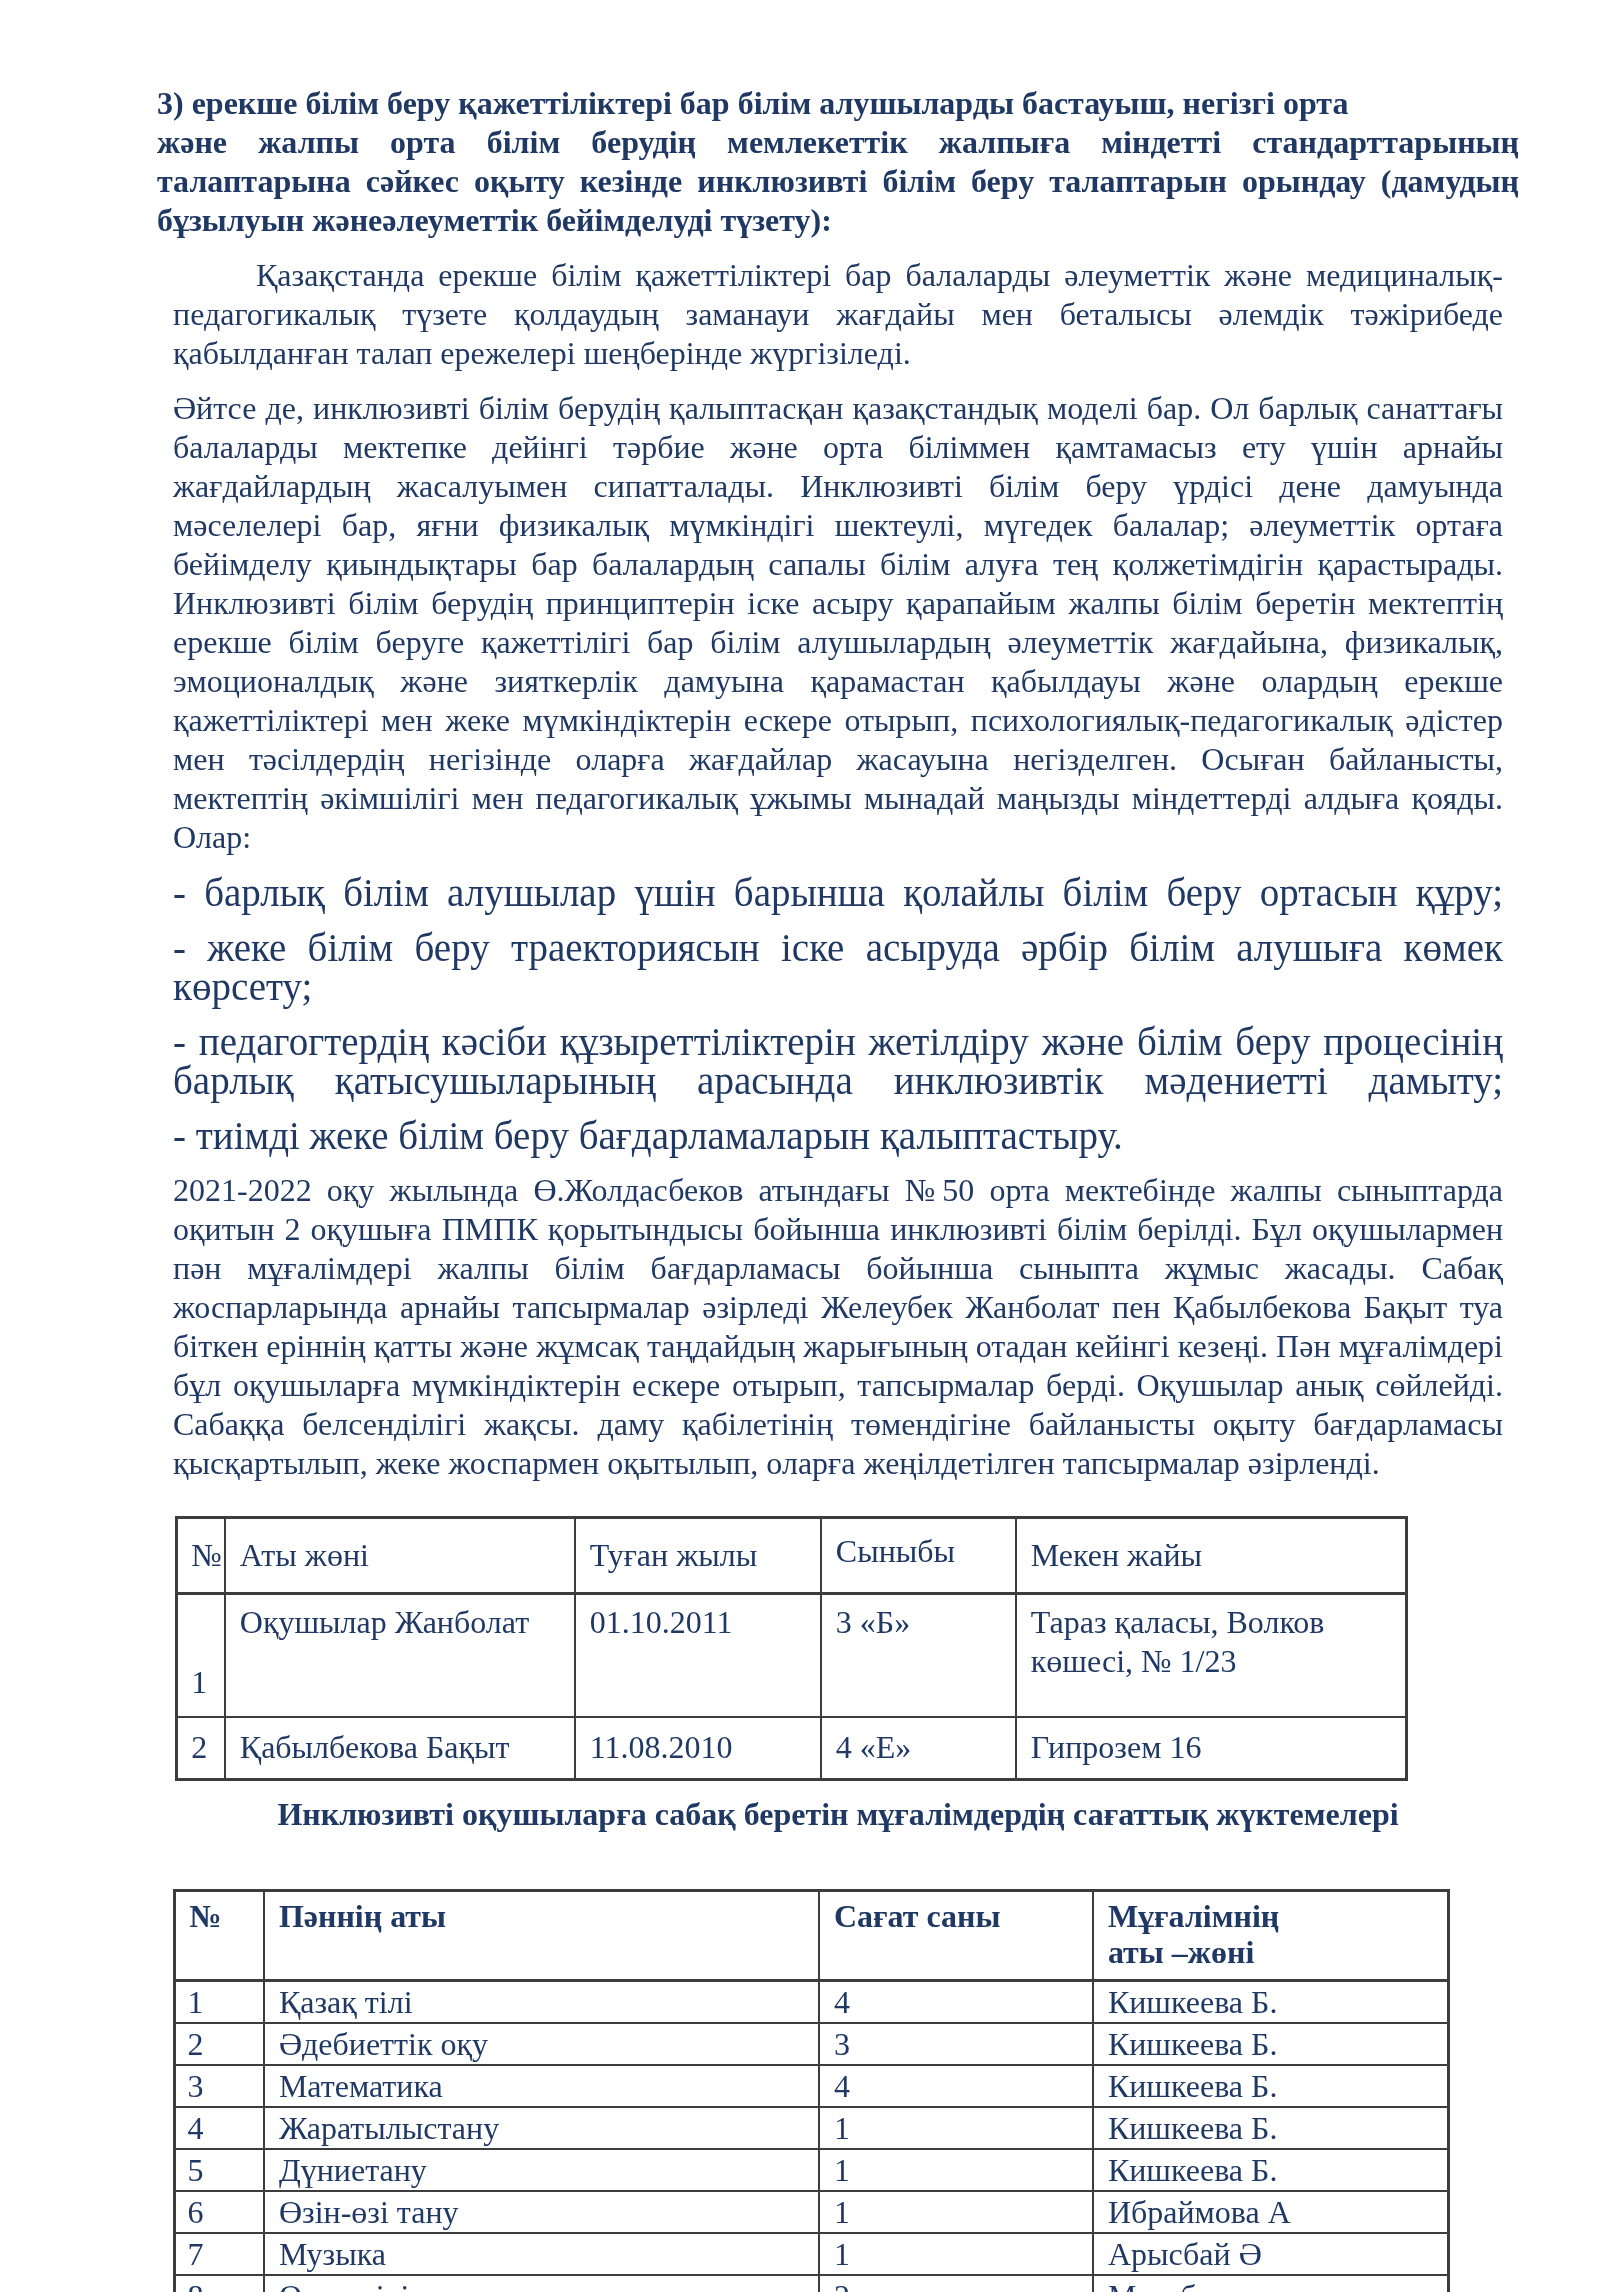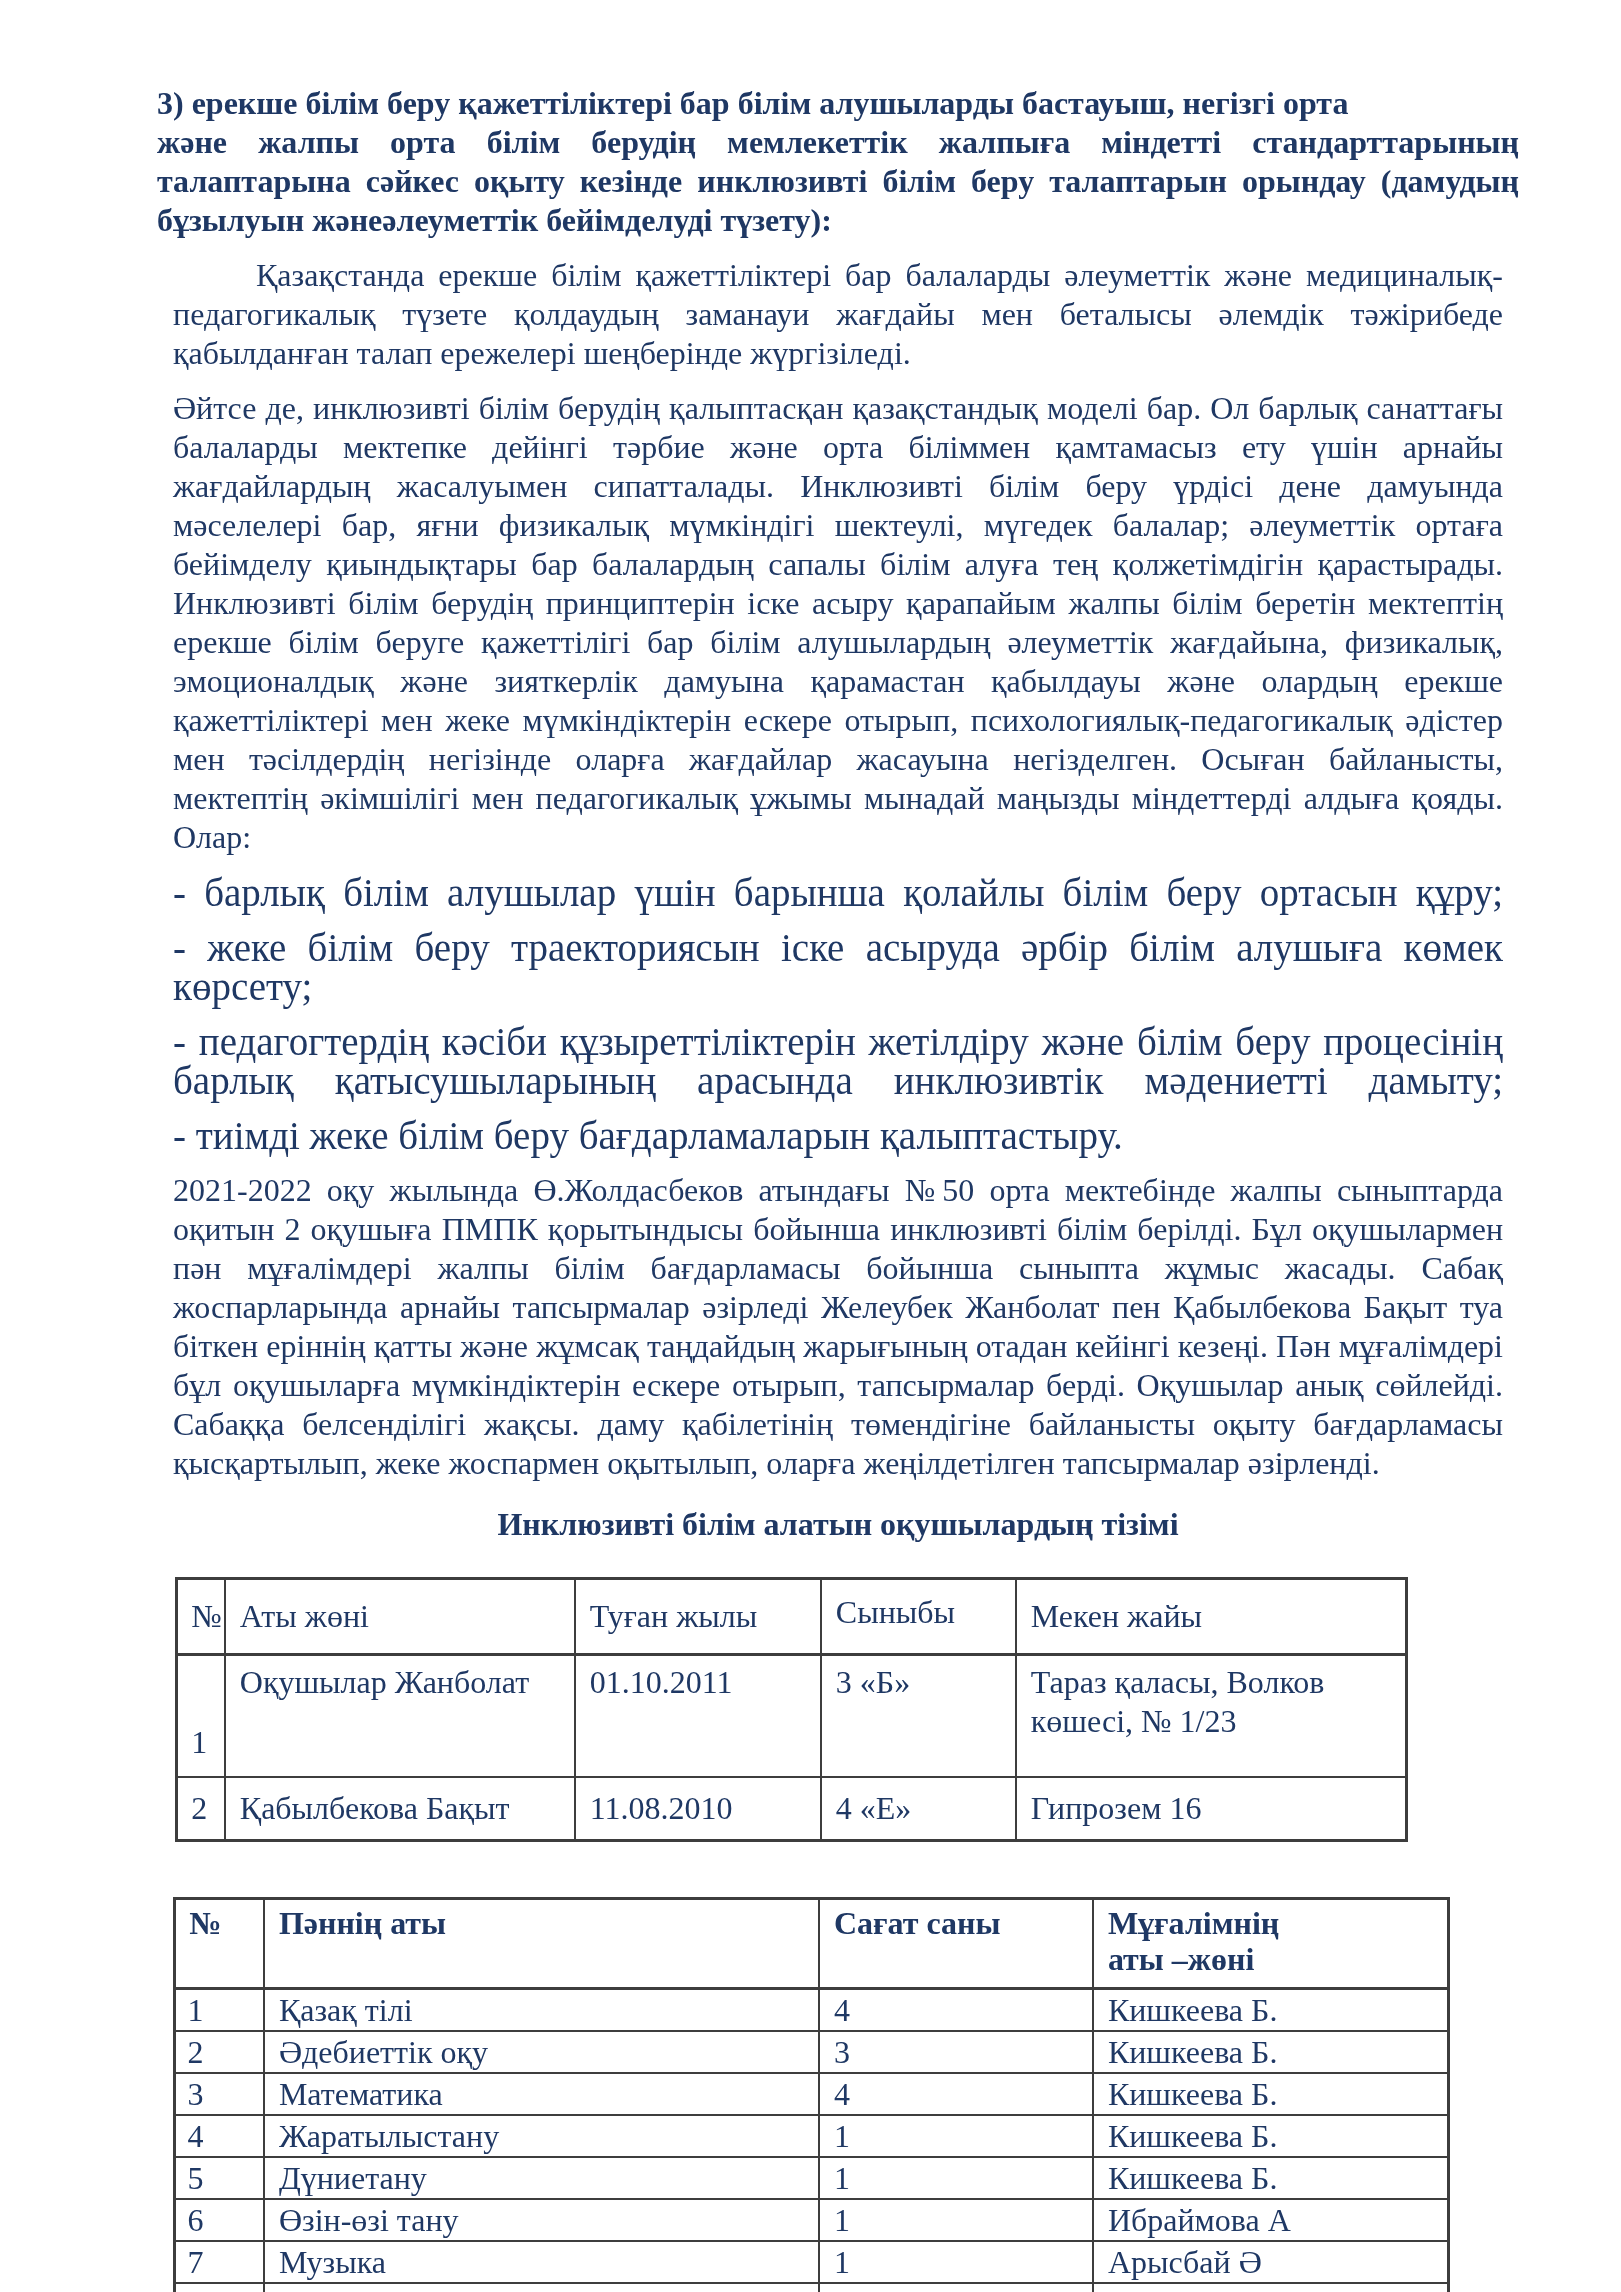--- a/index.html
+++ b/index.html
@@ -103,21 +103,20 @@
 
   <div>
     <p class="li stretch">- барлық білім алушылар үшін барынша қолайлы білім беру ортасын құру;</p>
     <p class="li stretch">- жеке білім беру траекториясын іске асыруда әрбір білім алушыға көмек көрсету;</p>
     <p class="li stretch">- педагогтердің кәсіби құзыреттіліктерін жетілдіру және білім беру процесінің барлық қатысушыларының арасында инклюзивтік мәдениетті дамыту;</p>
     <p class="li">- тиімді жеке білім беру бағдарламаларын қалыптастыру.</p>
   </div>
 
   <p class="para">2021-2022 оқу жылында Ө.Жолдасбеков атындағы №50   орта мектебінде жалпы сыныптарда оқитын 2 оқушыға ПМПК қорытындысы бойынша  инклюзивті білім берілді. Бұл оқушылармен пән мұғалімдері жалпы білім бағдарламасы бойынша сыныпта жұмыс жасады. Сабақ жоспарларында арнайы тапсырмалар әзірледі Желеубек Жанболат пен  Қабылбекова Бақыт туа біткен еріннің қатты және жұмсақ таңдайдың жарығының отадан кейінгі кезеңі. Пән мұғалімдері бұл оқушыларға мүмкіндіктерін ескере отырып, тапсырмалар берді. Оқушылар анық сөйлейді. Сабаққа белсенділігі жақсы. даму қабілетінің төмендігіне байланысты оқыту бағдарламасы қысқартылып, жеке жоспармен оқытылып, оларға жеңілдетілген тапсырмалар әзірленді.</p>
 
-  <h2 class="section-title first">Инклюзивті білім алатын оқушылардың тізімі</h2>
 
   <table class="tbl t1">
     <colgroup>
       <col style="width:49px">
         <col style="width:350px">
         <col style="width:246px">
         <col style="width:195px">
         <col style="width:390px">
     </colgroup>
     <thead>
@@ -140,20 +139,21 @@
       <tr class="row-short">
         <td class="num">2</td>
         <td>Қабылбекова Бақыт</td>
         <td>11.08.2010</td>
         <td>4 «Е»</td>
         <td>Гипрозем 16</td>
       </tr>
     </tbody>
   </table>
 
+  <h2 class="section-title second">Инклюзивті оқушыларға сабақ беретін мұғалімдердің сағаттық жүктемелері</h2>
 
   <table class="tbl t2">
     <colgroup>
       <col style="width:90px">
         <col style="width:555px">
         <col style="width:274px">
         <col style="width:355px">
     </colgroup>
     <thead>
       <tr>

